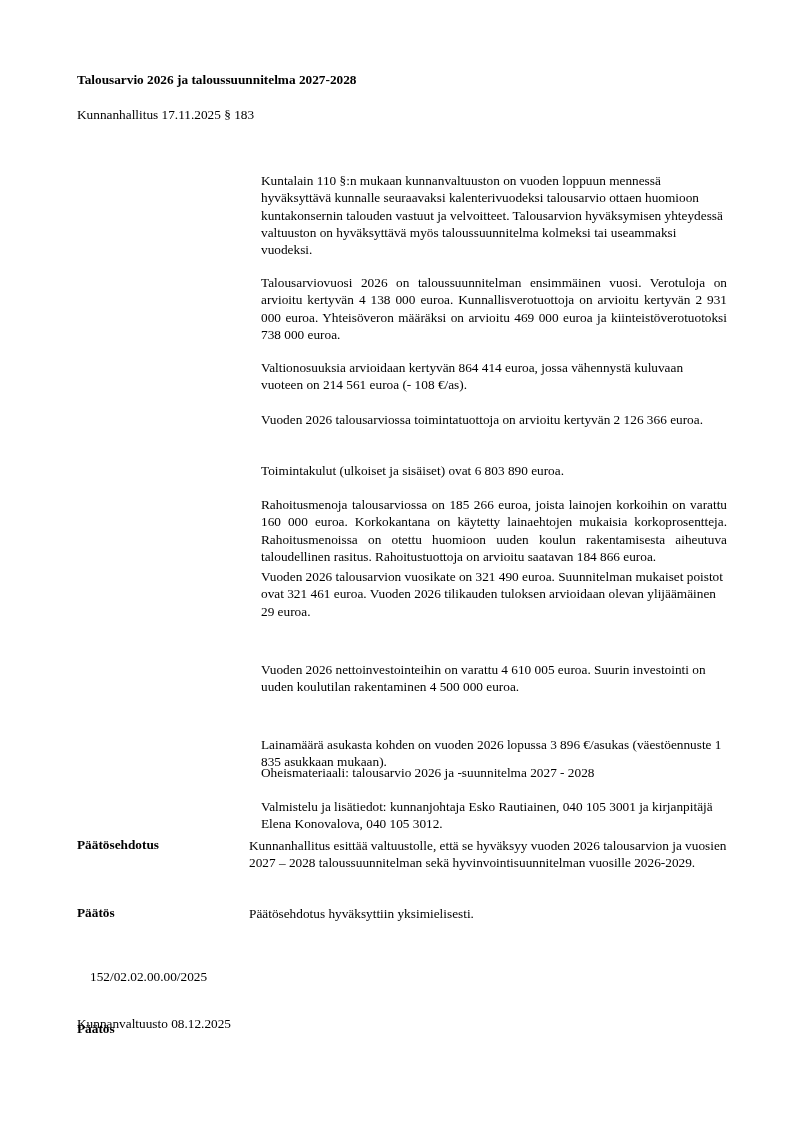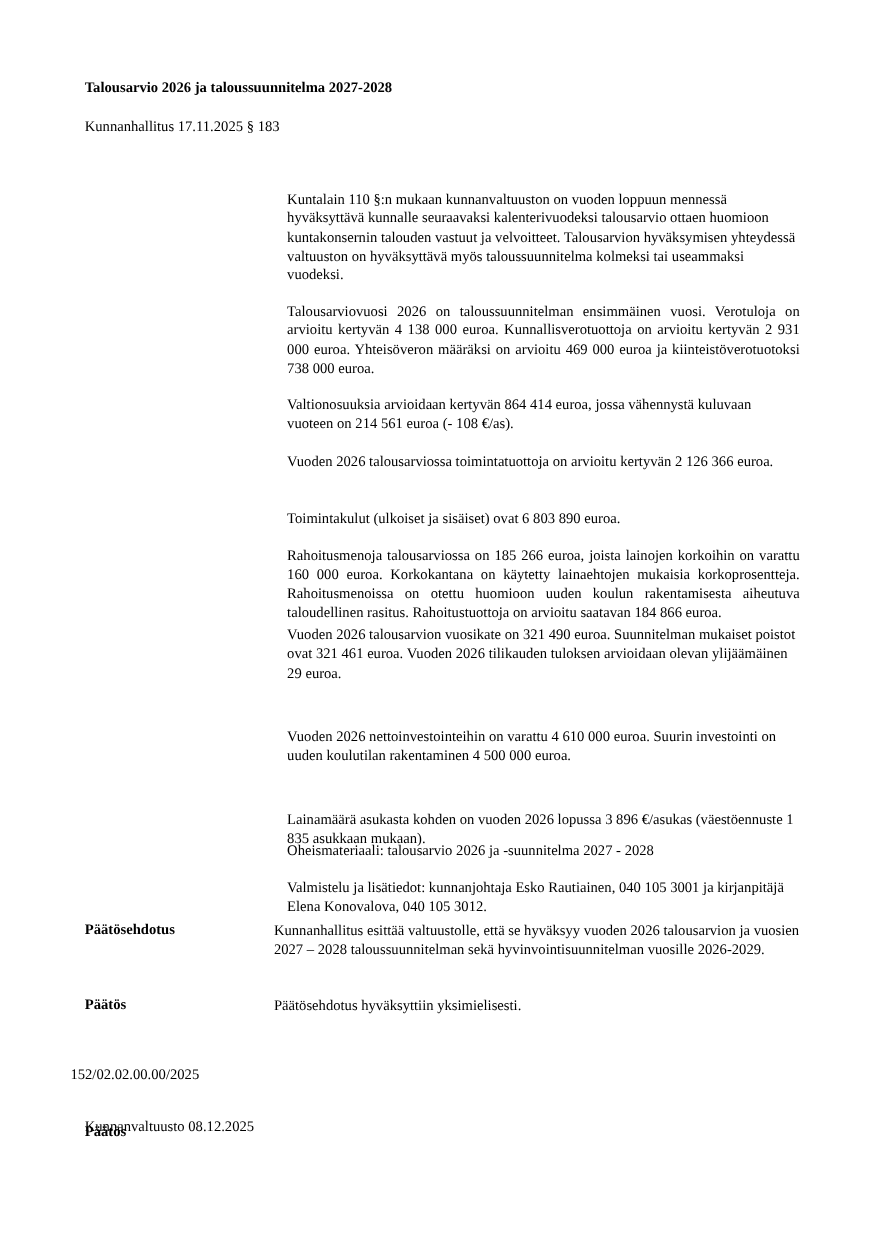--- a/index.html
+++ b/index.html
@@ -36,34 +36,34 @@
 <div class="abs body-col" style="top:450px;">
   <p>Toimintakulut (ulkoiset ja sisäiset) ovat 6 803 890 euroa.</p>
 </div>
 <div class="abs body-col" style="top:484px;">
   <p class="justify">Rahoitusmenoja talousarviossa on 185 266 euroa, joista lainojen korkoihin on varattu 160 000 euroa. Korkokantana on käytetty lainaehtojen mukaisia korkoprosentteja. Rahoitusmenoissa on otettu huomioon uuden koulun rakentamisesta aiheutuva taloudellinen rasitus. Rahoitustuottoja on arvioitu saatavan 184 866 euroa.</p>
 </div>
 <div class="abs body-col" style="top:556px;">
   <p>Vuoden 2026 talousarvion vuosikate on 321 490 euroa. Suunnitelman mukaiset poistot ovat 321 461 euroa. Vuoden 2026 tilikauden tuloksen arvioidaan olevan ylijäämäinen 29 euroa.</p>
 </div>
 <div class="abs body-col" style="top:649px;">
-  <p>Vuoden 2026 nettoinvestointeihin on varattu 4 610 000 euroa. Suurin investointi on uuden koulutilan rakentaminen 4 500 000 euroa.</p>
+  <p>Vuoden 2026 nettoinvestointeihin on varattu 4 610 005 euroa. Suurin investointi on uuden koulutilan rakentaminen 4 500 000 euroa.</p>
 </div>
 <div class="abs body-col" style="top:724px;">
   <p>Lainamäärä asukasta kohden on vuoden 2026 lopussa 3 896 €/asukas (väestöennuste 1 835 asukkaan mukaan).</p>
 </div>
 <div class="abs body-col" style="top:752px;">
   <p>Oheismateriaali: talousarvio 2026 ja -suunnitelma 2027 - 2028</p>
 </div>
 <div class="abs body-col" style="top:786px;">
   <p>Valmistelu ja lisätiedot: kunnanjohtaja Esko Rautiainen, 040 105 3001 ja kirjanpitäjä Elena Konovalova, 040 105 3012.</p>
 </div>
 
 <div class="abs label" style="top:837px;">Päätösehdotus</div>
 <div class="abs body-col" style="top:837px;">Kunnanhallitus esittää valtuustolle, että se hyväksyy vuoden 2026 talousarvion ja vuosien 2027 – 2028 taloussuunnitelman sekä hyvinvointisuunnitelman vuosille 2026-2029.</div>
 
 <div class="abs label" style="top:905px;">Päätös</div>
 <div class="abs body-col" style="top:905px;">Päätösehdotus hyväksyttiin yksimielisesti.</div>
 
 <div class="abs" style="left:77px; top:980px;margin-top:36px;">Kunnanvaltuusto 08.12.2025</div>
-<div class="abs" style="left:64px; top:969px;">152/02.02.00.00/2025</div>
+<div class="abs" style="left:90px; top:969px;">152/02.02.00.00/2025</div>
 
 <div class="abs label" style="top:1021px;">Päätös</div>
 
 </body></html>

